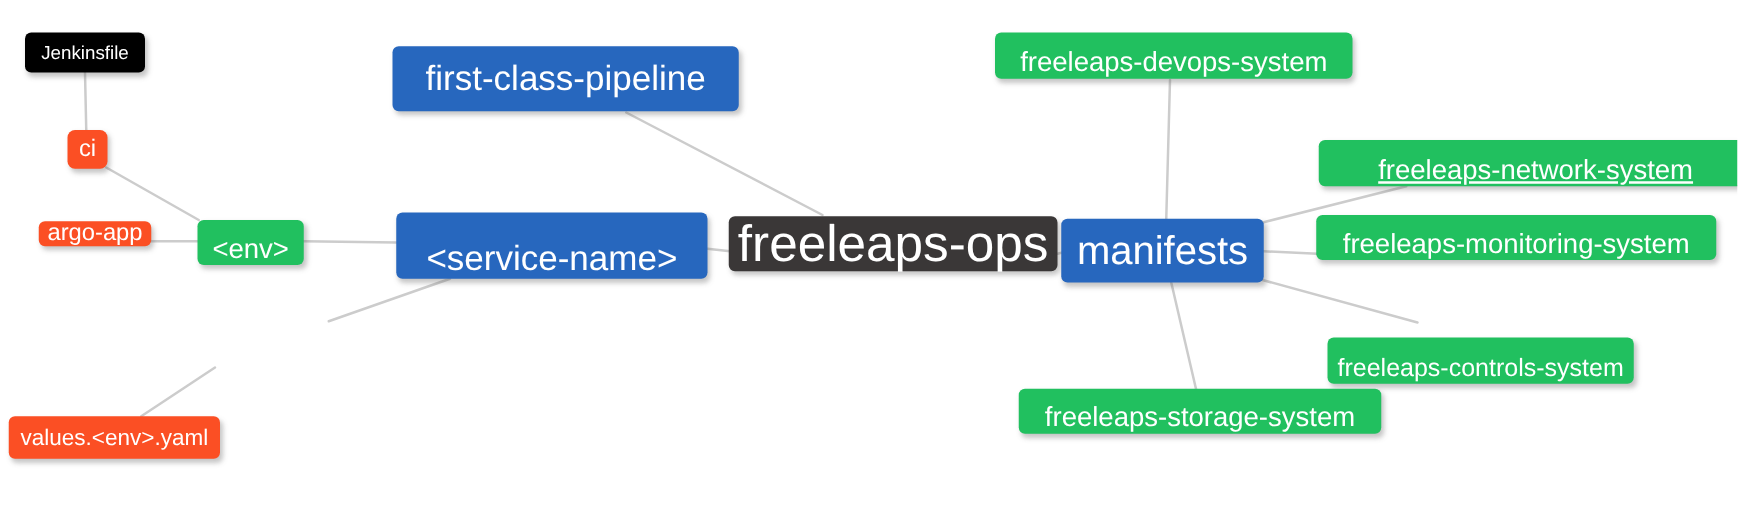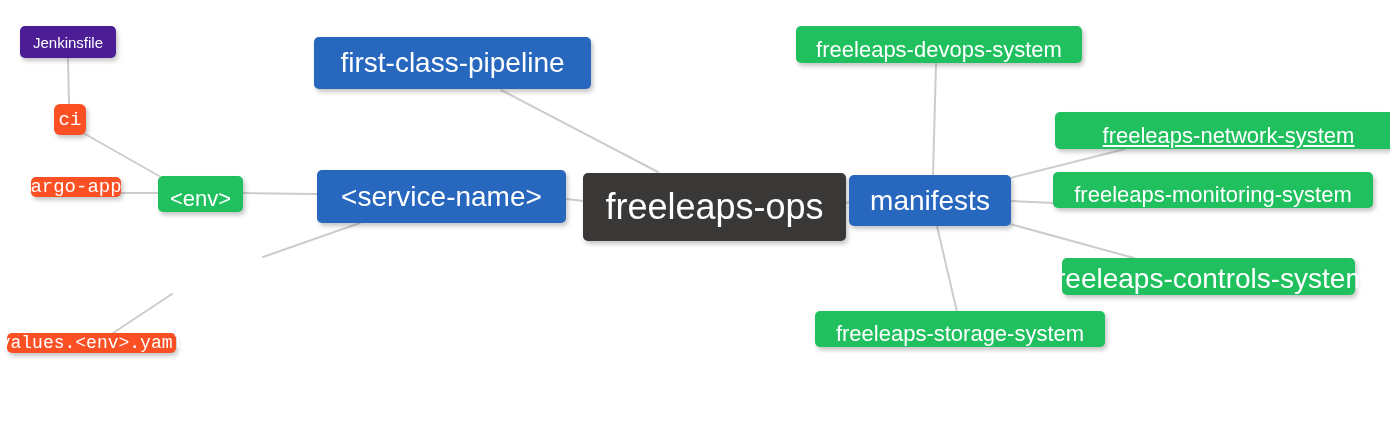--- a/index.html
+++ b/index.html
@@ -35,38 +35,38 @@
     color: #ffffff;
     border-radius: 5px;
     box-shadow: 2px 3px 4px rgba(90,90,90,0.35);
     white-space: nowrap;
     cursor: pointer;
     user-select: none;
   }
   .blue  { background: #2767be; }
   .green { background: #21c05f; align-items: flex-end; }
   .dark  { background: #3a3737; }
-  .amber { background: #4c1d95; }
-  .red   { background: #fb4f24; font-family: Liberation Mono, monospace; }
+  .amber { background: #000000; }
+  .red   { background: #fb4f24; }
 
   
   .n-jenkinsfile          { left: 20px;   top: 26px;  width: 96px;  height: 32px; font-size: 15px; }
   .n-ci                   { left: 54px;   top: 104px; width: 32px;  height: 31px; font-size: 19px; border-radius: 6px; }
   .n-argo-app             { left: 31px;   top: 177px; width: 90px;  height: 20px; font-size: 19px; }
   .n-env                  { left: 158px;  top: 176px; width: 85px;  height: 36px; font-size: 22px; }
-  .n-service-name         { left: 317px;  top: 170px; width: 249px; height: 53px; font-size: 28px; }
+  .n-service-name         { left: 317px;  top: 170px; width: 249px; height: 53px; font-size: 28px; align-items: flex-end; }
   .n-helm-pkg             { left: 147px;  top: 258px; width: 116px; height: 36px; font-size: 22px; }
-  .n-values-env-yaml      { left: 7px;    top: 333px; width: 169px; height: 20px; font-size: 18px; }
+  .n-values-env-yaml      { left: 7px;    top: 333px; width: 169px; height: 34px; font-size: 18px; }
   .n-first-class-pipeline { left: 314px;  top: 37px;  width: 277px; height: 52px; font-size: 28px; }
-  .n-freeleaps-ops        { left: 583px;  top: 173px; width: 263px; height: 68px; font-size: 36px; }
-  .n-manifests            { left: 849px;  top: 175px; width: 162px; height: 51px; font-size: 28px; }
+  .n-freeleaps-ops        { left: 583px;  top: 173px; width: 263px; height: 44px; font-size: 41px; }
+  .n-manifests            { left: 849px;  top: 175px; width: 162px; height: 51px; font-size: 32px; }
   .n-devops-system        { left: 796px;  top: 26px;  width: 286px; height: 37px; font-size: 22px; }
   .n-network-system       { left: 1055px; top: 112px; width: 347px; height: 37px; font-size: 22px; text-decoration: underline; }
   .n-monitoring-system    { left: 1053px; top: 172px; width: 320px; height: 36px; font-size: 22px; }
-  .n-controls-system      { left: 1062px; top: 258px; width: 293px; height: 37px; font-size: 28px; }
+  .n-controls-system      { left: 1062px; top: 270px; width: 245px; height: 37px; font-size: 20px; }
   .n-storage-system       { left: 815px;  top: 311px; width: 290px; height: 36px; font-size: 22px; }
 </style>
 </head>
 <body>
 
 <div class="canvas">
 
   <svg class="edges" viewBox="0 0 1390 421" xmlns="http://www.w3.org/2000/svg">
     <line x1="68" y1="58" x2="69" y2="104"></line>
     <line x1="85" y1="134" x2="159" y2="176"></line>

